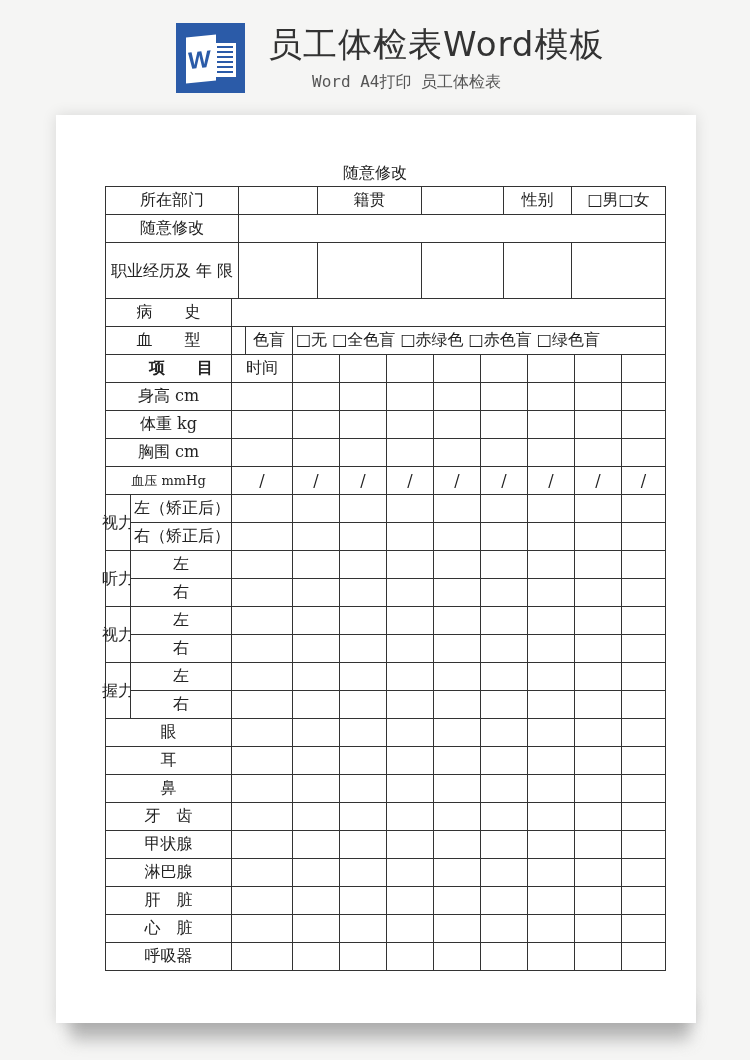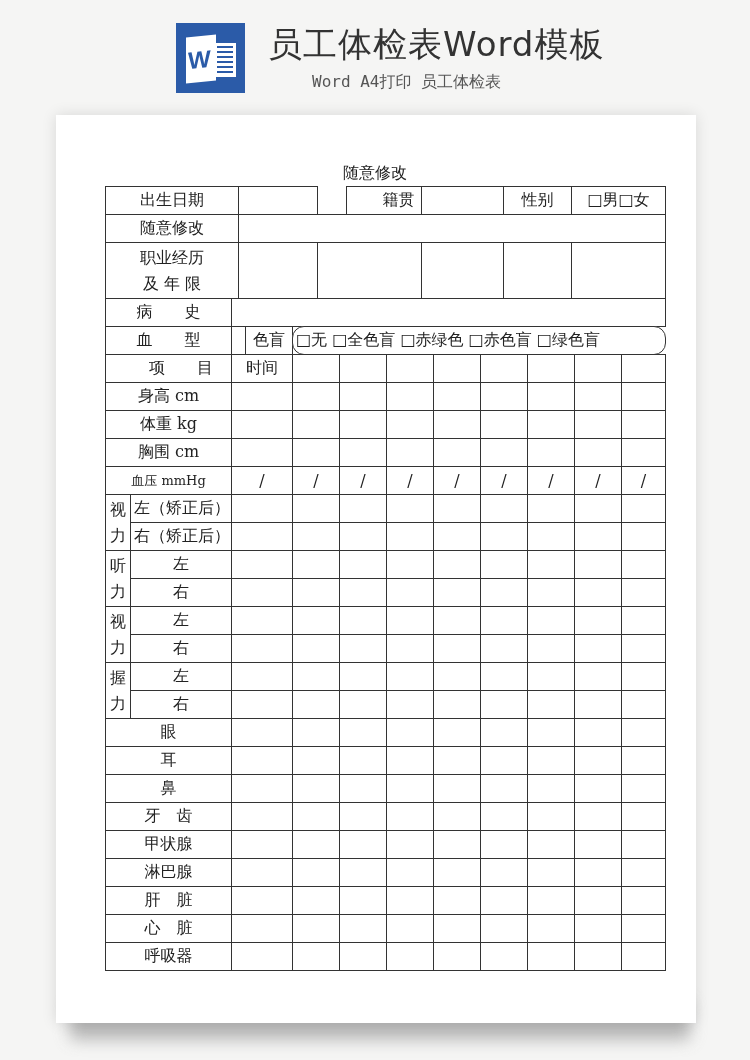--- a/index.html
+++ b/index.html
@@ -48,21 +48,21 @@
     font-size:16px; color:#222;
   }
   .cell {
     position:absolute; box-sizing:border-box;
     border:1px solid #333; margin:0;
     display:flex; align-items:center; justify-content:center;
     font-size:16px; color:#222; white-space:nowrap; background:#fff;
   }
   .cell.left { justify-content:flex-start; padding-left:3px; }
   .cell.small { font-size:13px; }
-  .cell.col { flex-direction:column; line-height:26px; }
+  .cell.col { flex-direction:row; line-height:26px; }
 </style>
 </head>
 <body>
 
 <div class="header-icon">
   <div class="doc">
       <span>W</span>
     </div>
   <div class="lines">
       <i></i>
@@ -75,44 +75,44 @@
 </div>
 <div class="header-title">员工体检表Word模板</div>
 <div class="header-sub">Word A4打印 员工体检表</div>
 
 <div class="page-shadow"></div>
 <div class="page"></div>
 
 <div class="doc-title">随意修改</div>
 
 <div id="table">
-    <div class="cell " style="left: 105px; top: 186px; width: 134px; height: 29px;">出生日期</div>
+    <div class="cell " style="left: 105px; top: 186px; width: 134px; height: 29px;">所在部门</div>
     <div class="cell " style="left: 238px; top: 186px; width: 80px; height: 29px;"></div>
-    <div class="cell " style="left: 317px; top: 186px; width: 105px; height: 29px; margin-left: 29px;">籍贯</div>
+    <div class="cell " style="left: 317px; top: 186px; width: 105px; height: 29px;">籍贯</div>
     <div class="cell " style="left: 421px; top: 186px; width: 83px; height: 29px;"></div>
     <div class="cell " style="left: 503px; top: 186px; width: 69px; height: 29px;">性别</div>
     <div class="cell " style="left: 571px; top: 186px; width: 95px; height: 29px;">□男□女</div>
     <div class="cell " style="left: 105px; top: 214px; width: 134px; height: 29px;">随意修改</div>
     <div class="cell " style="left: 238px; top: 214px; width: 428px; height: 29px;"></div>
     <div class="cell col" style="left: 105px; top: 242px; width: 134px; height: 57px;">
       <span>职业经历</span>
       <span>及 年 限</span>
     </div>
     <div class="cell " style="left: 238px; top: 242px; width: 80px; height: 57px;"></div>
     <div class="cell " style="left: 317px; top: 242px; width: 105px; height: 57px;"></div>
     <div class="cell " style="left: 421px; top: 242px; width: 83px; height: 57px;"></div>
     <div class="cell " style="left: 503px; top: 242px; width: 69px; height: 57px;"></div>
     <div class="cell " style="left: 571px; top: 242px; width: 95px; height: 57px;"></div>
     <div class="cell " style="left: 105px; top: 298px; width: 127px; height: 29px;">病　　史</div>
     <div class="cell " style="left: 231px; top: 298px; width: 435px; height: 29px;"></div>
     <div class="cell " style="left: 105px; top: 326px; width: 127px; height: 29px;">血　　型</div>
     <div class="cell " style="left: 231px; top: 326px; width: 15px; height: 29px;"></div>
     <div class="cell " style="left: 245px; top: 326px; width: 48px; height: 29px;">色盲</div>
-    <div class="cell left" style="left: 292px; top: 326px; width: 374px; height: 29px; border-radius: 12px;">□无 □全色盲 □赤绿色 □赤色盲 □绿色盲</div>
-    <div class="cell " style="left: 105px; top: 354px; width: 152px; height: 29px;">项　　目</div>
+    <div class="cell left" style="left: 292px; top: 326px; width: 374px; height: 29px;">□无 □全色盲 □赤绿色 □赤色盲 □绿色盲</div>
+    <div class="cell " style="left: 105px; top: 354px; width: 152px; height: 29px; font-weight: bold;">项　　目</div>
     <div class="cell " style="left: 231px; top: 354px; width: 62px; height: 29px;">时间</div>
     <div class="cell " style="left: 292px; top: 354px; width: 48px; height: 29px;"></div>
     <div class="cell " style="left: 339px; top: 354px; width: 48px; height: 29px;"></div>
     <div class="cell " style="left: 386px; top: 354px; width: 48px; height: 29px;"></div>
     <div class="cell " style="left: 433px; top: 354px; width: 48px; height: 29px;"></div>
     <div class="cell " style="left: 480px; top: 354px; width: 48px; height: 29px;"></div>
     <div class="cell " style="left: 527px; top: 354px; width: 48px; height: 29px;"></div>
     <div class="cell " style="left: 574px; top: 354px; width: 48px; height: 29px;"></div>
     <div class="cell " style="left: 621px; top: 354px; width: 45px; height: 29px;"></div>
     <div class="cell " style="left: 105px; top: 382px; width: 127px; height: 29px;">身高 cm</div>

